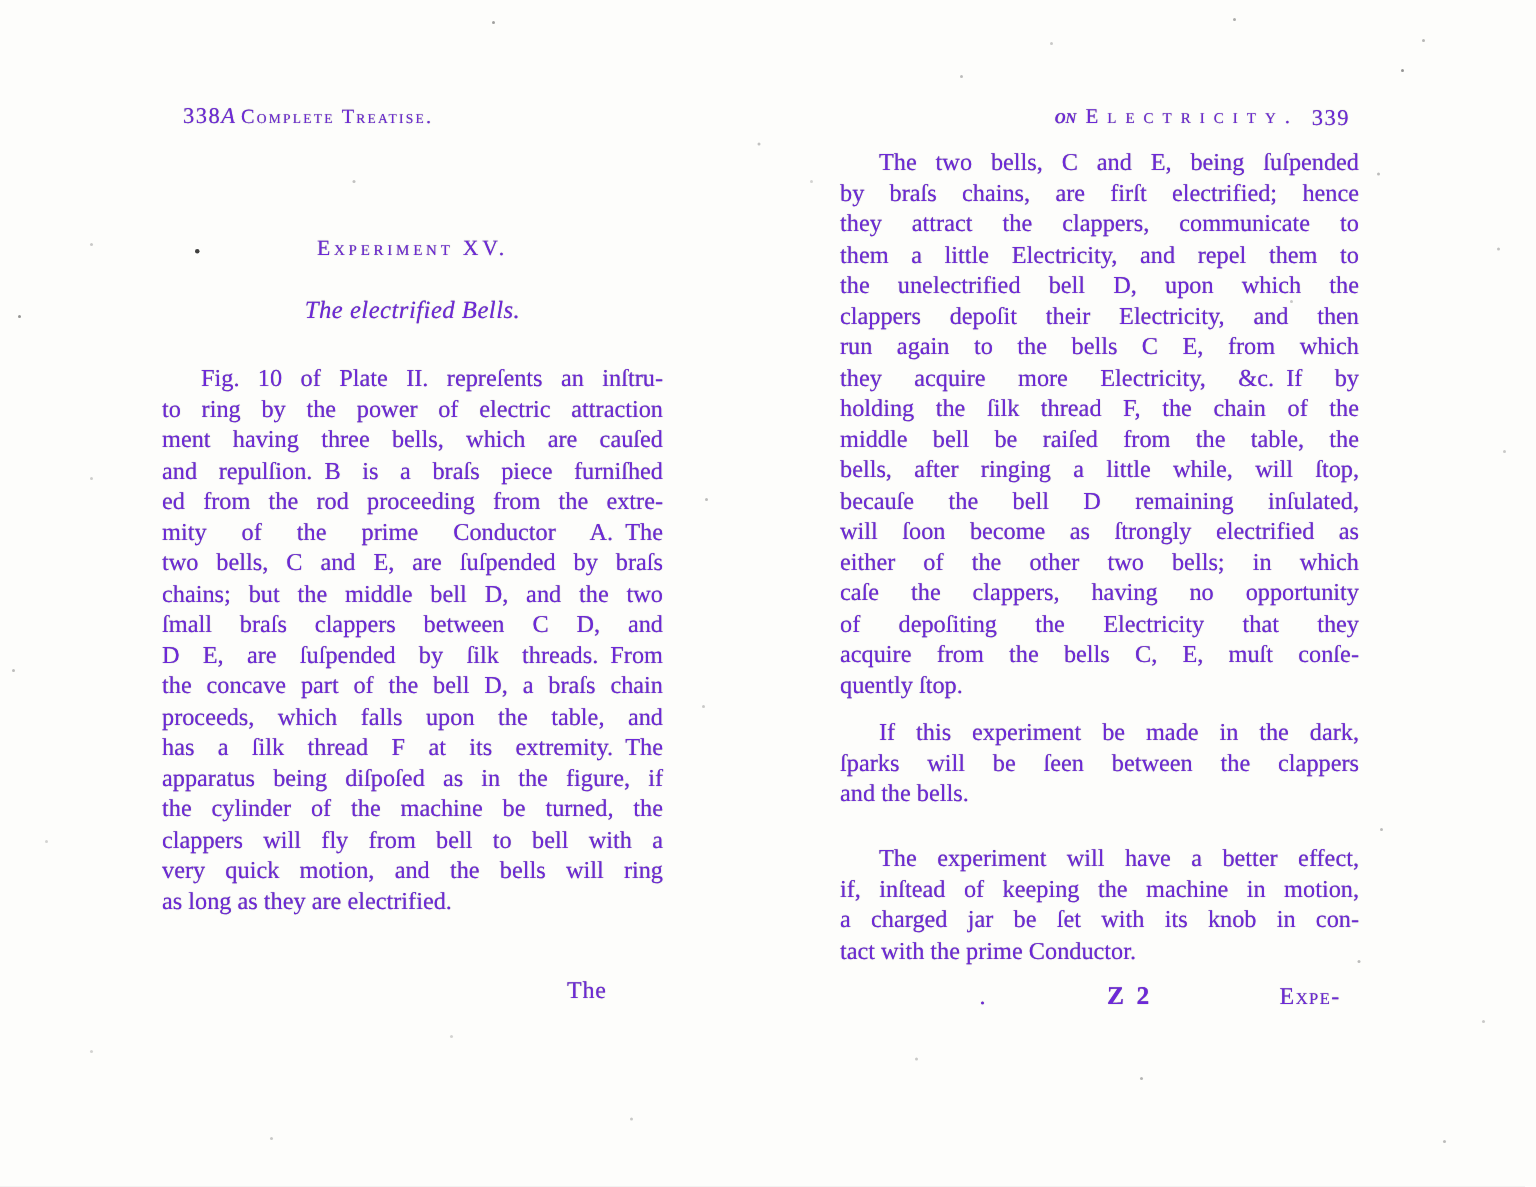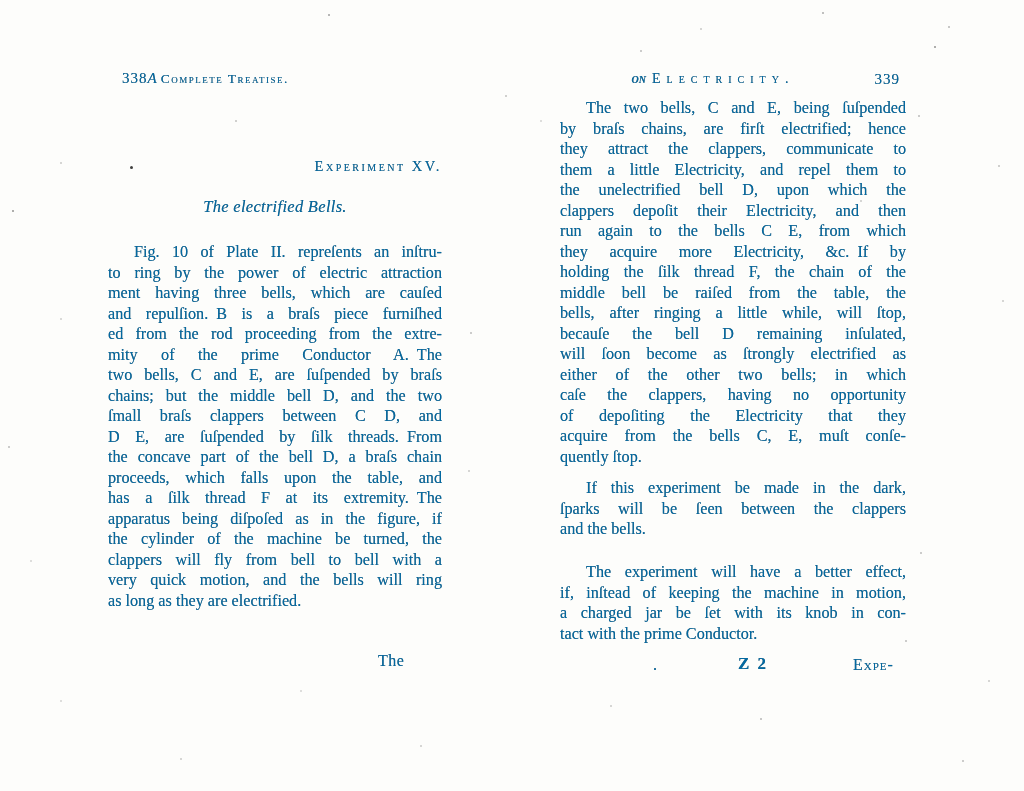--- a/index.html
+++ b/index.html
@@ -1,46 +1,46 @@
 <!DOCTYPE html>
 <html><head>
 <meta charset="utf-8">
 <style>
   html,body { margin:0; padding:0; background:#e9e9e9; }
   .scan {
     position:relative; width:1024px; height:791px;
     background:#fdfdfb; overflow:hidden;
     font-family:"Liberation Serif", serif;
-    color:#0369a1;
+    color:#6d28d9;
   }
   .page { position:absolute; filter:blur(0.25px); }
   .page * { text-shadow:0 0 0.6px rgba(30,30,30,0.55); }
 
   .page-left  { left:108px; top:70px;  width:334px; height:600px; }
   .page-right { left:560px; top:70px;  width:346px; height:640px; }
 
   .running-head { position:absolute; top:0; left:0; width:100%; font-size:15px; }
   .running-head .pageno { font-size:15px; letter-spacing:1px; }
   .sc { font-variant:small-caps; }
 
   .left-head { display:flex; align-items:baseline; }
   .left-head .pageno { margin-left:14px; }
   .left-head .head-title { letter-spacing:1.5px; font-size:13.5px; }
   .left-head .head-title i { font-size:15px; letter-spacing:0; margin-right:4px; }
 
   .right-head .head-title {
-    position:absolute; left:0; right:40px; text-align:center;
+    position:absolute; left:0; right:40px; text-align:right;
     font-size:14px; letter-spacing:6px;
   }
   .right-head .head-title i { letter-spacing:0; font-size:14.5px; margin-right:6px; filter:blur(0.4px); font-weight:bold; }
   .right-head .pageno { position:absolute; right:6px; top:1px; }
 
   .heading {
     position:absolute; top:88px; left:0; width:100%; margin:0;
-    text-align:right; font-weight:normal; font-size:14.5px; letter-spacing:2.5px;
+    text-align:center; font-weight:normal; font-size:14.5px; letter-spacing:2.5px;
   }
   .subheading {
     position:absolute; top:127px; left:0; width:100%; margin:0;
     text-align:center; font-weight:normal; font-style:italic; font-size:16.5px; letter-spacing:0.3px;
   }
 
   .para { position:absolute; left:0; width:100%; font-size:16.2px; line-height:20.5px; }
   .para-main-left  { top:172px; }
   .para-r1 { top:28px; }
   .para-r2 { top:408px; }

